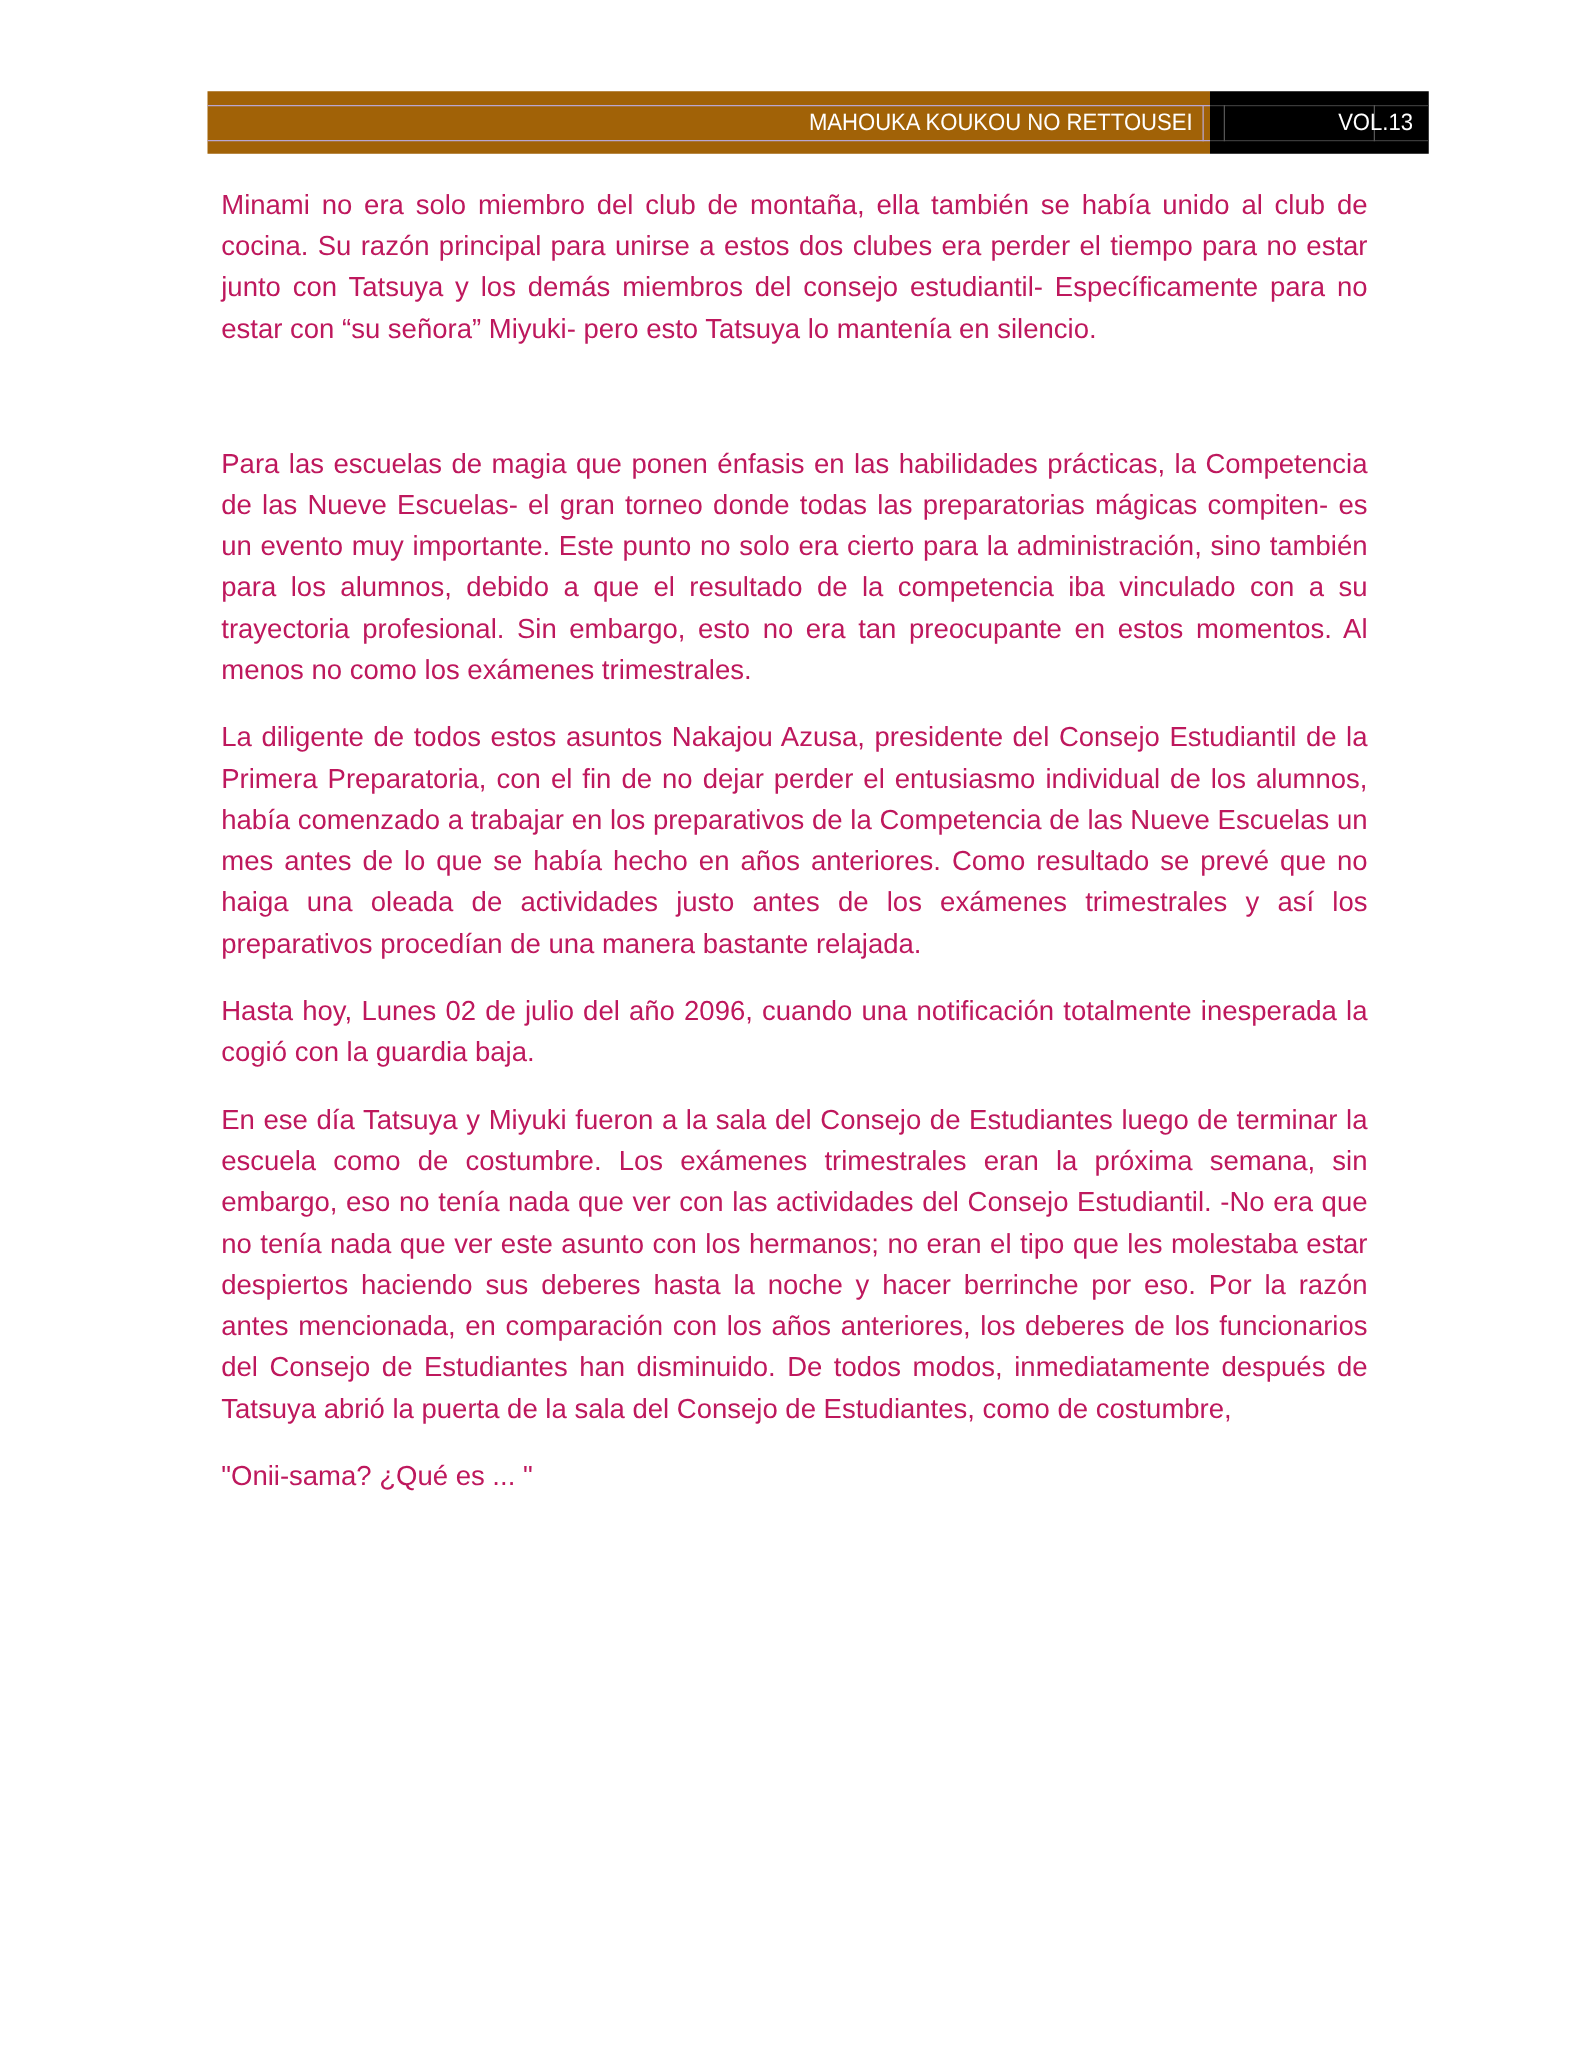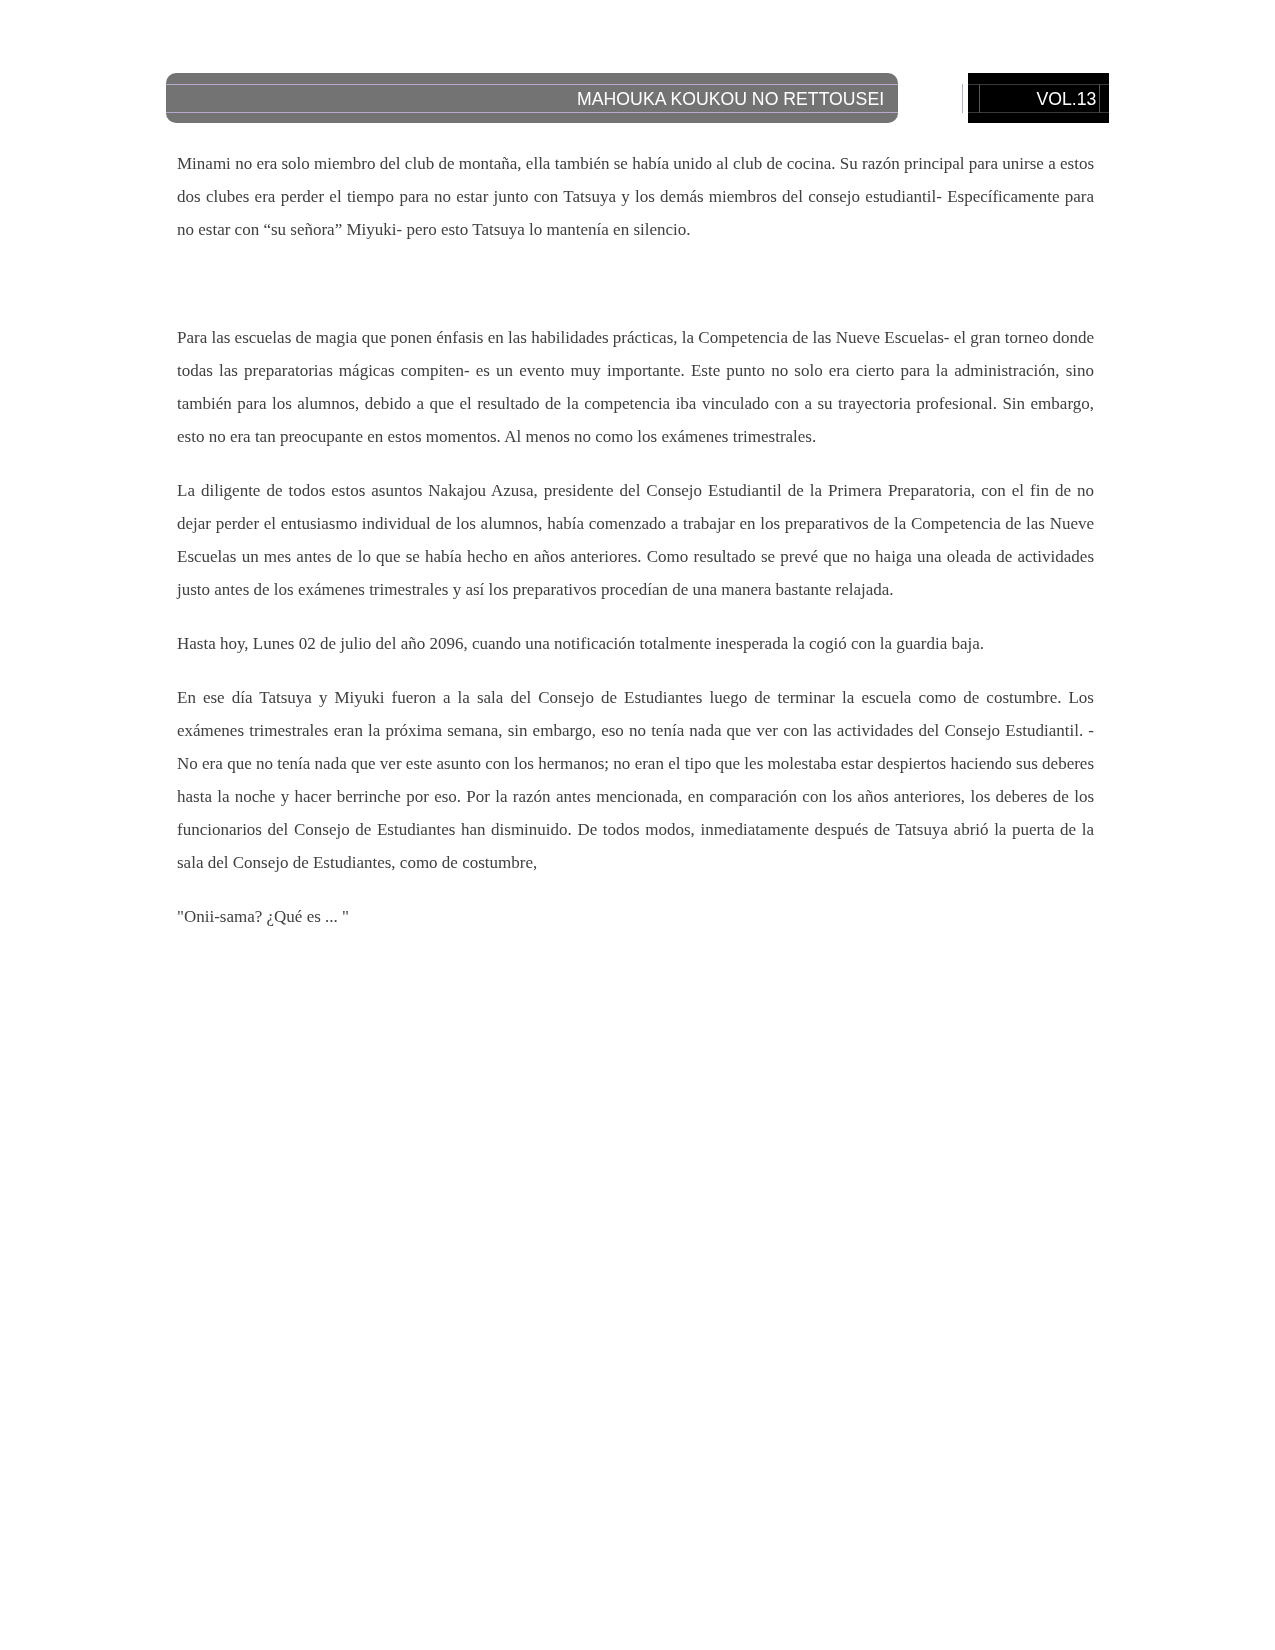--- a/index.html
+++ b/index.html
@@ -1,60 +1,59 @@
 <!DOCTYPE html>
 <html><head>
 <meta charset="utf-8">
 <style>
   html, body { margin: 0; padding: 0; background: #ffffff; }
   body { width: 1275px; height: 1650px; position: relative; overflow: hidden; }
   .header {
     position: absolute; left: 166px; top: 73px; width: 943px; height: 50px;
   }
   .header-purple {
-    position: absolute; left: 0; top: 0; width: 732px; height: 50px;
-    background: #737373;
-    border-radius: 10px;
+    position: absolute; left: 0; top: 0; width: 802px; height: 50px;
+    background: #a16207;
   }
   .header-purple .hline {
     position: absolute; left: 0; right: 0; height: 1px; background: #b9a7d1;
   }
   .header-purple .hline.top { top: 11px; }
   .header-purple .hline.bottom { top: 39px; }
   .header-purple .vline {
     position: absolute; top: 11px; height: 29px; width: 1px; left: 796px; background: #b9a7d1;
   }
   .header-title {
     position: absolute; right: 14px; top: 12px; height: 28px; line-height: 28px;
     color: #ffffff; font-family: "Liberation Sans", sans-serif; font-size: 19px;
     letter-spacing: 0px; white-space: nowrap;
     transform: scaleX(0.93); transform-origin: right center;
   }
   .header-black {
-    position: absolute; left: 802px; top: 0; width: 141px; height: 50px; background: #000000;
+    position: absolute; left: 802px; top: 0; width: 141px; height: 50px; background: #000000; padding-left: 34px;
   }
   .header-black .hline {
     position: absolute; left: 0; right: 0; height: 1px; background: #3a3a3a;
   }
   .header-black .hline.top { top: 11px; }
   .header-black .hline.bottom { top: 39px; }
   .header-black .vline {
     position: absolute; top: 11px; height: 29px; width: 1px; background: #555555;
   }
   .header-black .vline.l { left: 11px; }
   .header-black .vline.r { left: 131px; }
   .header-vol {
     position: absolute; right: 13px; top: 12px; height: 28px; line-height: 28px;
     color: #ffffff; font-family: "Liberation Sans", sans-serif; font-size: 19px;
     white-space: nowrap; transform: scaleX(0.93); transform-origin: right center;
   }
   .body-text {
     position: absolute; left: 177px; top: 147px; width: 917px;
-    font-family: Liberation Serif, serif; font-size: 17px; line-height: 33px;
-    color: #404040;
+    font-family: Liberation Sans, sans-serif; font-size: 22px; line-height: 33px;
+    color: #be185d;
   }
   .body-text p {
     margin: 0 0 21px 0; text-align: justify; text-align-last: left;
     min-height: 33px;
   }
 </style>
 </head>
 <body>
 
 <div class="header">

